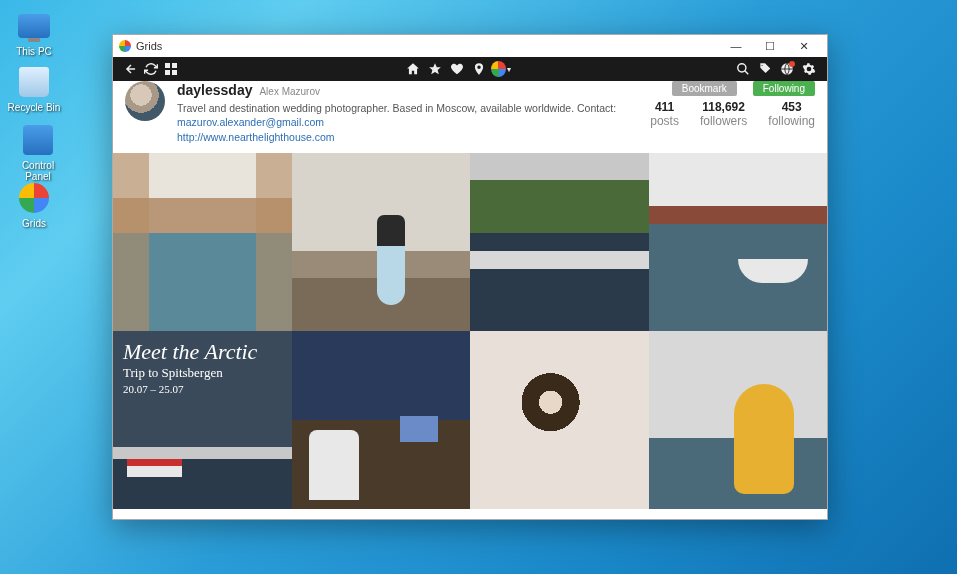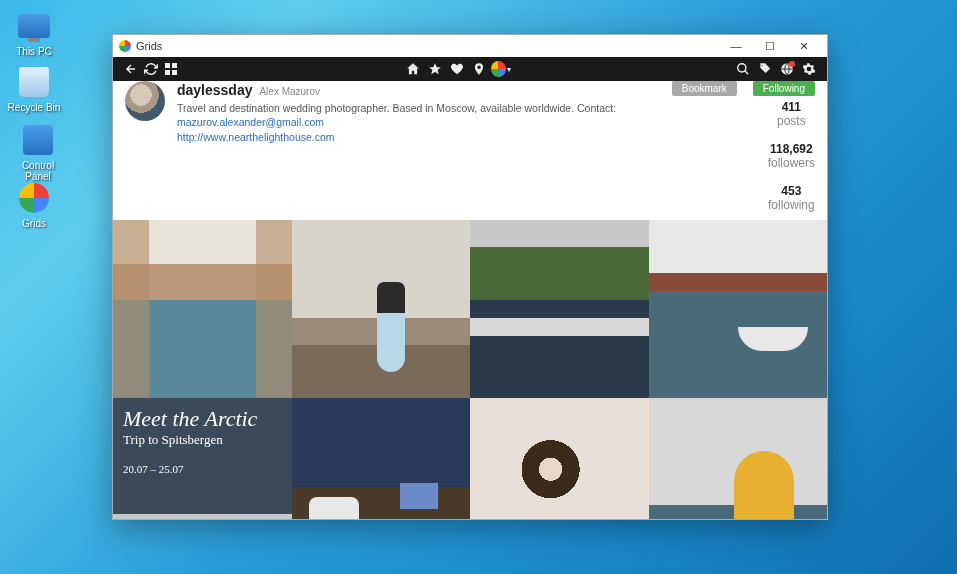--- a/index.html
+++ b/index.html
@@ -41,39 +41,39 @@
 .avatar { width:40px; height:40px; border-radius:50%; background: radial-gradient(circle at 40% 35%, #d8c8b8 0 30%, #a89888 30% 50%, #405868 50% 100%); flex-shrink:0; }
 .pinfo { flex:1; font-size:10.5px; color:#555; line-height:1.4; }
 .pinfo .uname { font-size:14px; font-weight:bold; color:#222; }
 .pinfo .rname { font-size:10px; color:#888; margin-left:4px; }
 .pinfo a { color:#2c6fb5; text-decoration:none; }
 .pstats { display:flex; flex-direction:column; align-items:flex-end; gap:4px; }
 .pbtns { display:flex; gap:16px; }
 .pbtn { font-size:10px; padding:2px 10px; border-radius:2px; cursor:pointer; }
 .pbtn.bk { background:#a8a8a8; color:#fff; }
 .pbtn.fl { background:#4caf50; color:#fff; }
-.stats { display:flex; gap:14px; text-align:center;flex-direction:column; }
+.stats { display:flex; gap:21px; text-align:center; }
 .stat .n { font-size:12px; font-weight:bold; color:#222; }
 .stat .l { font-size:12px; color:#888; }
 
 .grid { flex:1; overflow:hidden; display:grid; grid-template-columns:repeat(4,1fr); grid-auto-rows:178px; }
 .tile { position:relative; overflow:hidden; cursor:pointer; }
 .tile.italy { background: linear-gradient(#e8e4dc 0 25%, #b89878 25% 45%, #5a8a9a 45% 100%); }
 .tile.italy::before { content:""; position:absolute; inset:0; background: linear-gradient(90deg, rgba(180,140,100,.6) 0 20%, transparent 20% 80%, rgba(180,140,100,.6) 80% 100%); }
 .tile.couple { background: linear-gradient(#d8d4cc 0 55%, #9a8a78 55% 70%, #7a6a58 70% 100%); position:relative; }
 .tile.couple::before { content:""; position:absolute; left:48%; top:35%; width:28px; height:90px; background: linear-gradient(#2a2a2a 0 35%, #b8d8e8 35% 100%); border-radius:10px 10px 20px 20px; }
 .tile.cliff { background: linear-gradient(#c8c8c8 0 15%, #4a6a3a 15% 45%, #2a3a4a 45% 55%, #d8d8d8 55% 65%, #2a3a4a 65% 100%); }
 .tile.boat { background: linear-gradient(#e8e8e8 0 30%, #8a4a3a 30% 40%, #4a6a7a 40% 100%); }
 .tile.boat::before { content:""; position:absolute; left:50%; top:60%; width:70px; height:24px; background:#e8e8e8; border-radius:0 0 30px 30px; }
 .tile.arctic { background: linear-gradient(#3a4a5a 0 65%, #c8c8c8 65% 72%, #2a3a4a 72% 100%); color:#fff; }
 .tile.arctic::before { content:""; position:absolute; left:8%; top:72%; width:55px; height:18px; background: linear-gradient(#c83030 0 40%, #e8e8e8 40% 100%); }
 .arctic-text { position:absolute; top:8px; left:10px; font-family: Georgia, serif; }
 .arctic-text .t1 { font-size:22px; font-style:italic; }
 .arctic-text .t2 { font-size:13px; }
-.arctic-text .t3 { font-size:11px; margin-top:15px;font-family:Liberation Serif, serif; }
+.arctic-text .t3 { font-size:11px; margin-top:2px;font-family:Liberation Serif, serif; }
 .tile.room { background: linear-gradient(#2a3a5a 0 50%, #4a3a2a 50% 100%); }
 .tile.room::before { content:""; position:absolute; left:10%; bottom:5%; width:50px; height:70px; background:#e8e8e8; border-radius:8px 8px 0 0; }
 .tile.room::after { content:""; position:absolute; right:18%; top:48%; width:38px; height:26px; background:#6a8ac8; }
 .tile.bride { background: radial-gradient(circle at 45% 40%, #e8d8c8 0 8%, #3a2a1a 8% 20%, #e8e0d8 20% 100%); }
 .tile.raincoat { background: linear-gradient(#d8d8d8 0 60%, #4a6a7a 60% 100%); }
 .tile.raincoat::before { content:""; position:absolute; left:48%; top:30%; width:60px; height:110px; background:#e8b030; border-radius:30px 30px 10px 10px; }
 </style>
 </head>
 <body>
 

